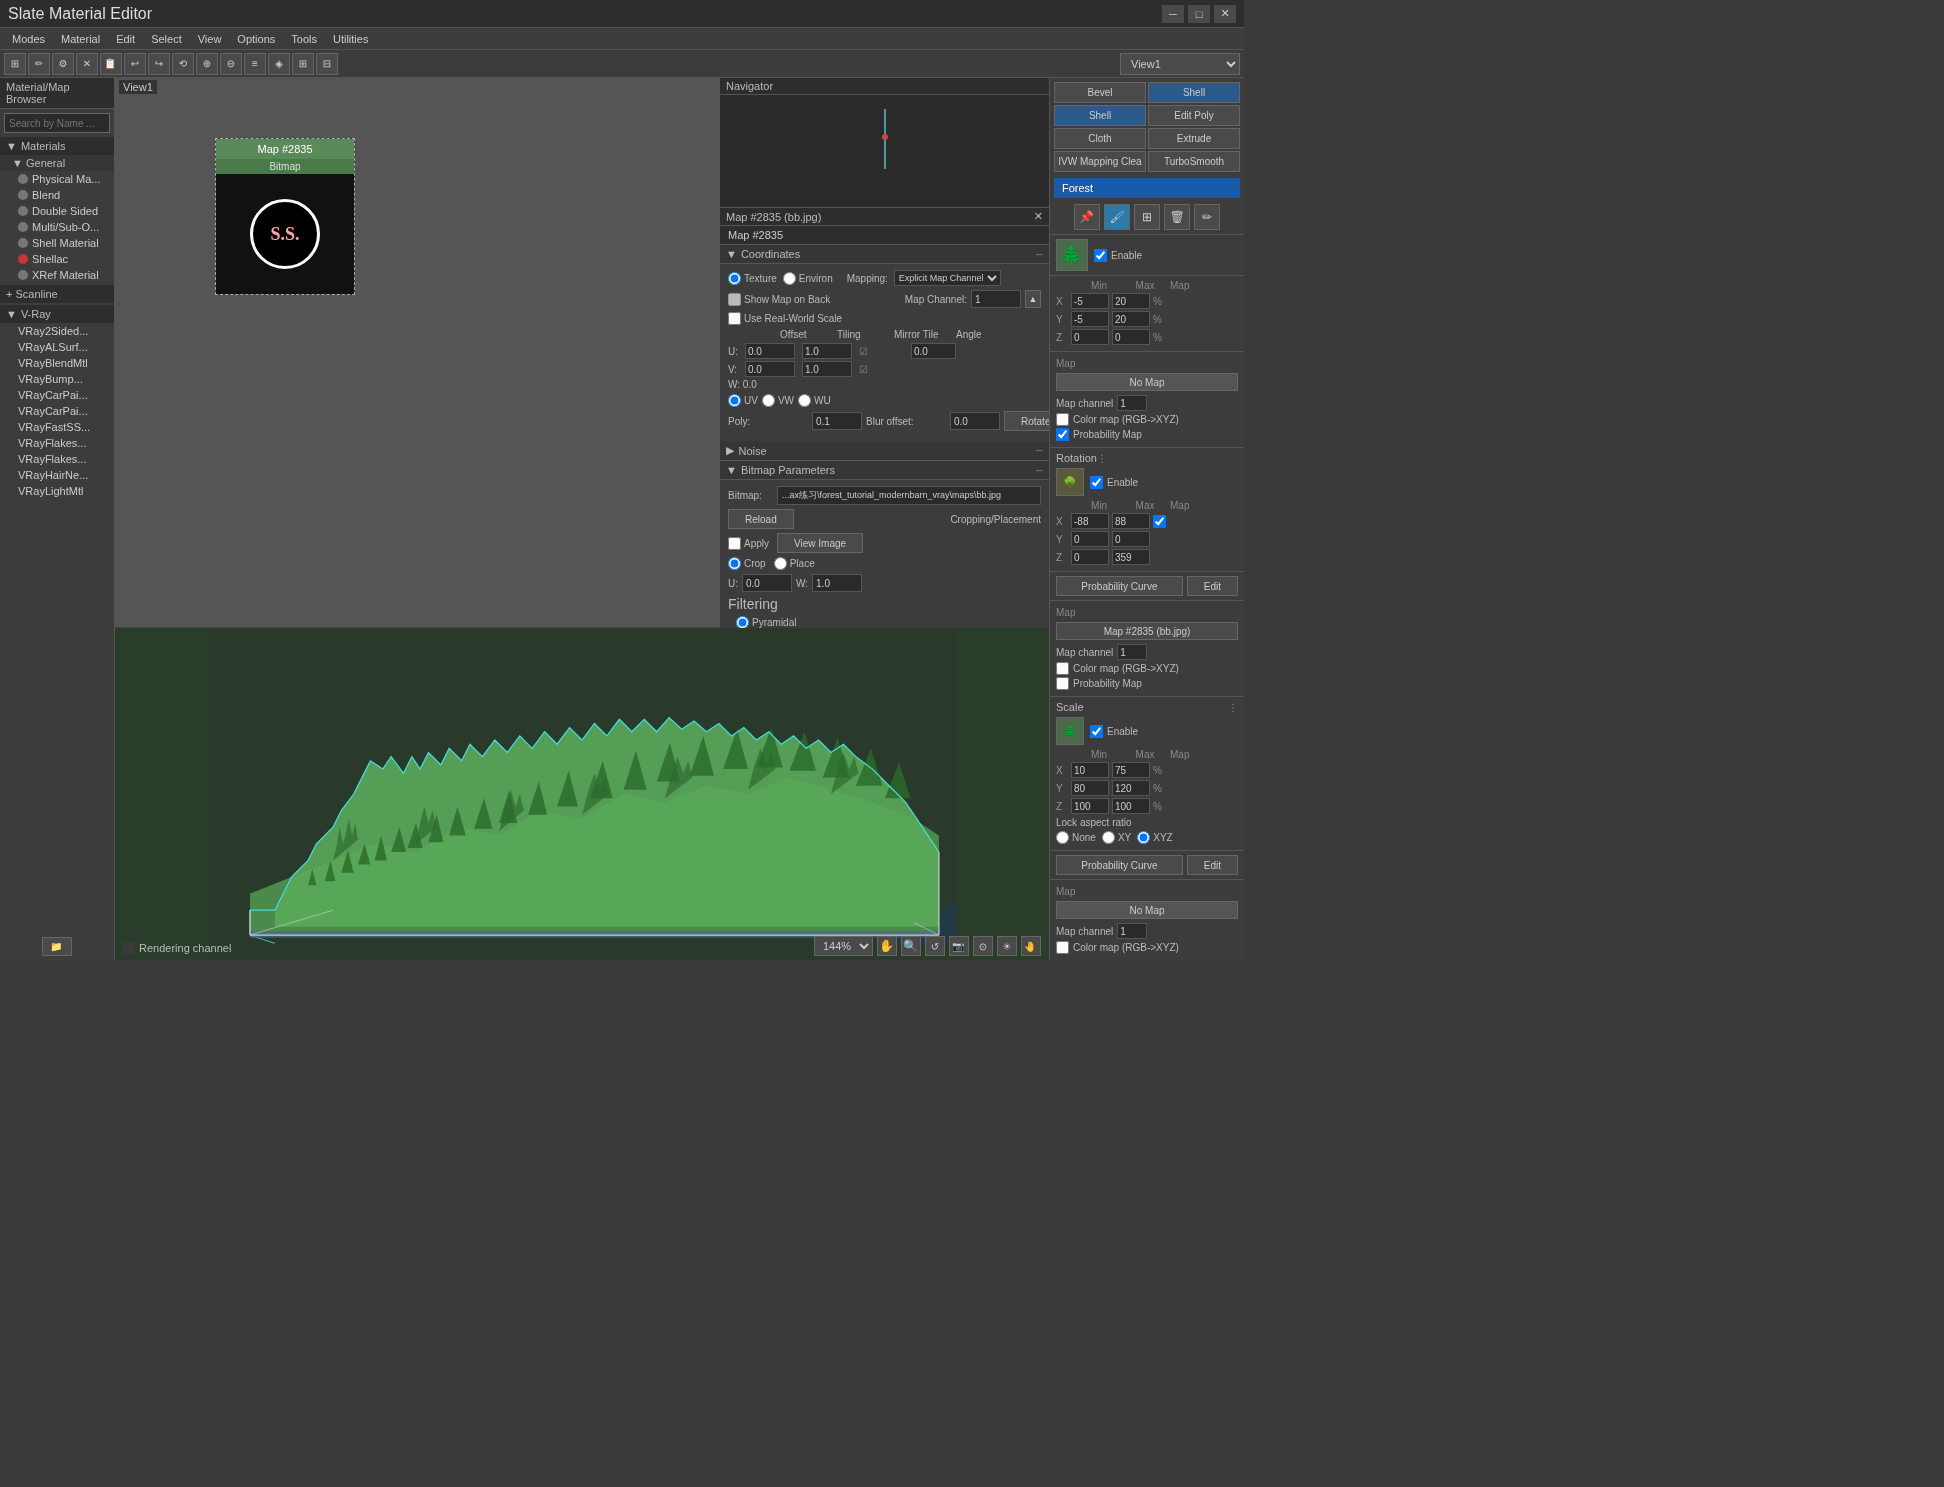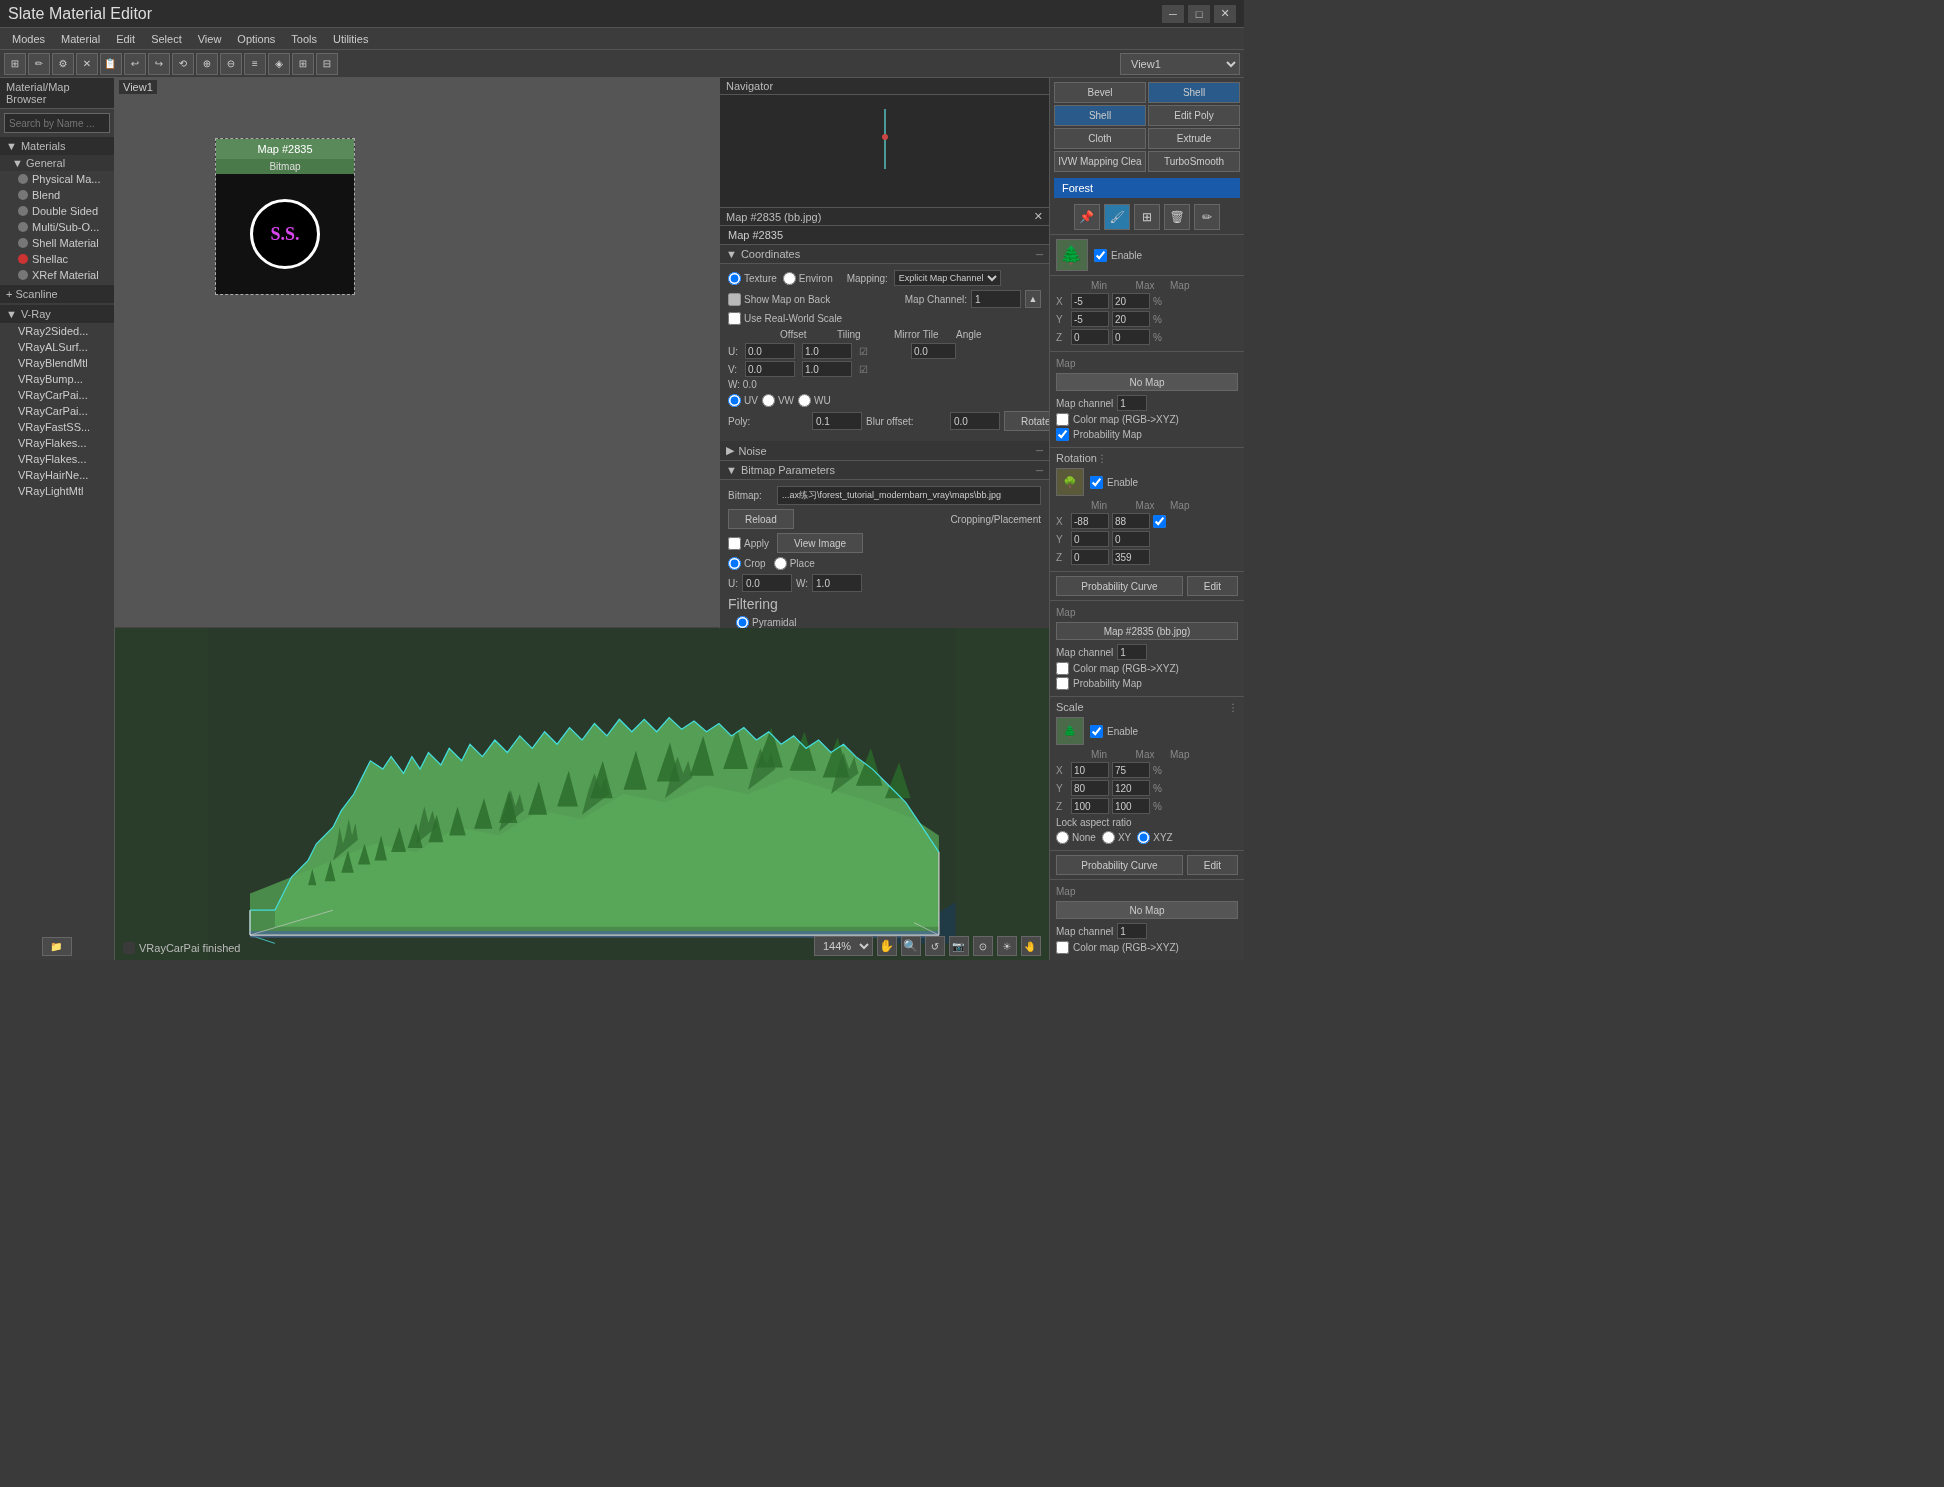--- a/index.html
+++ b/index.html
@@ -47,21 +47,21 @@
     
     .view-area { height: 550px; position: relative; background: #555; border-bottom: 1px solid #444; }
     .view-label { position: absolute; top: 2px; left: 4px; font-size: 11px; color: #ccc; background: rgba(0,0,0,0.4); padding: 1px 4px; }
 
     
     .node-container { position: absolute; top: 60px; left: 100px; }
     .node { width: 140px; background: #3a3a3a; border: 1px dashed #aaa; }
     .node-title { background: #5a8a5a; padding: 4px 6px; font-size: 11px; color: #fff; text-align: center; }
     .node-subtitle { background: #4a7a4a; padding: 2px 6px; font-size: 10px; color: #ddd; text-align: center; }
     .node-thumb { width: 100%; height: 120px; background: #111; display: flex; align-items: center; justify-content: center; }
-    .node-thumb .ss-logo { width: 70px; height: 70px; border-radius: 50%; background: #000; border: 3px solid #fff; display: flex; align-items: center; justify-content: center; font-size: 18px; font-weight: bold; color: #d946ef; font-family: serif; }
+    .node-thumb .ss-logo { width: 70px; height: 70px; border-radius: 50%; background: #000; border: 3px solid #fff; display: flex; align-items: center; justify-content: center; font-size: 18px; font-weight: bold; color: #fca5a5; font-family: serif; }
 
     
     .navigator { position: absolute; top: 0; right: 0; width: 330px; height: 130px; background: #2a2a2a; border-left: 1px solid #555; border-bottom: 1px solid #555; }
     .navigator-header { background: #2d2d2d; padding: 2px 6px; font-size: 11px; color: #bbb; border-bottom: 1px solid #555; }
     .navigator-content { display: flex; align-items: center; justify-content: center; height: calc(100% - 22px); }
 
     
     .map-props { position: absolute; top: 130px; right: 0; width: 330px; height: 420px; background: #3c3c3c; border-left: 1px solid #555; overflow-y: auto; }
     .map-props-header { background: #2d2d2d; padding: 2px 6px; font-size: 11px; color: #bbb; border-bottom: 1px solid #555; display: flex; align-items: center; justify-content: space-between; }
     .props-title { background: #2d2d2d; padding: 3px 8px; font-size: 11px; color: #ccc; border-bottom: 1px solid #555; }
@@ -454,21 +454,21 @@
         <button style="background:#4a4a4a;border:1px solid #666;color:#ccc;width:20px;height:20px;font-size:10px;cursor:pointer;">↺</button>
         <button style="background:#4a4a4a;border:1px solid #666;color:#ccc;width:20px;height:20px;font-size:10px;cursor:pointer;">📷</button>
         <button style="background:#4a4a4a;border:1px solid #666;color:#ccc;width:20px;height:20px;font-size:10px;cursor:pointer;">⊙</button>
         <button style="background:#4a4a4a;border:1px solid #666;color:#ccc;width:20px;height:20px;font-size:10px;cursor:pointer;">☀</button>
         <button style="background:#4a4a4a;border:1px solid #666;color:#ccc;width:20px;height:20px;font-size:10px;cursor:pointer;">🤚</button>
       </div>
       
       
       <div style="position:absolute;bottom:6px;left:8px;display:flex;align-items:center;gap:4px;">
         <div style="width:12px;height:12px;background:#3a3a3a;border-radius:2px;"></div>
-        <span style="font-size:11px;color:#bbb;">VRayCarPai finished</span>
+        <span style="font-size:11px;color:#bbb;">Rendering channel</span>
       </div>
     </div>
   </div>
 
   <div class="right-panel">
     <div class="right-buttons-grid">
       <button class="rpanel-btn">Bevel</button>
       <button class="rpanel-btn active">Shell</button>
       <button class="rpanel-btn active">Shell</button>
       <button class="rpanel-btn">Edit Poly</button>

